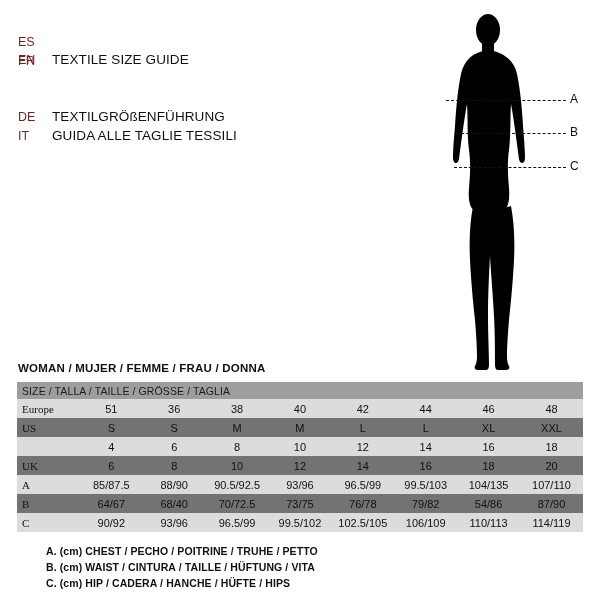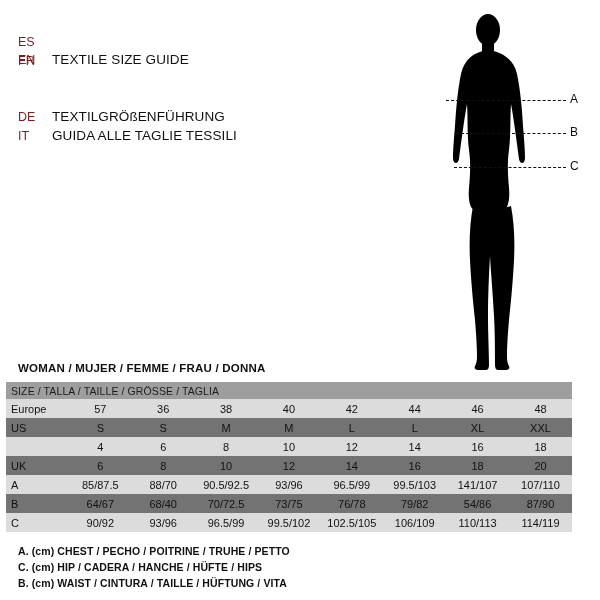--- a/index.html
+++ b/index.html
@@ -73,21 +73,21 @@
     position: absolute;
     left: 18px;
     top: 362px;
     font-size: 11.5px;
     font-weight: bold;
     color: #111;
     letter-spacing: 0.2px;
   }
   .table-wrap {
     position: absolute;
-    left: 6px;
+    left: 17px;
     top: 382px;
     width: 566px;
   }
   table.size-table {
     border-collapse: collapse;
     width: 566px;
     table-layout: fixed;
     font-size: 11px;
   }
   table.size-table td {
@@ -95,20 +95,21 @@
     height: 19px;
     text-align: center;
     color: #111;
     font-size: 11px;
     border: none;
   }
   table.size-table td.label {
     text-align: left;
     padding-left: 5px;
     width: 74px;
+    font-family: Liberation Serif, serif;
   }
   tr.head-row td {
     background: #9e9e9e;
     color: #1b1b1b;
     text-align: left;
     padding-left: 5px;
     font-size: 10.5px;
     height: 17px;
     letter-spacing: 0.1px;
   }
@@ -125,20 +126,21 @@
     left: 18px;
     top: 543px;
     width: 560px;
   }
   .note {
     font-size: 10.5px;
     font-weight: bold;
     color: #111;
     line-height: 16px;
     letter-spacing: 0.1px;
+    margin-left: 28px;
   }
 </style>
 </head>
 <body>
 
 <div class="page">
 
   <div class="lang-block">
     <div class="lang-row">
       <span class="lang-code">EN</span>
@@ -224,21 +226,21 @@
 
   <div class="table-wrap">
     <table class="size-table">
       <tbody>
         <tr class="head-row">
           <td colspan="9">SIZE / TALLA / TAILLE / GRÖSSE / TAGLIA</td>
         </tr>
 
         <tr class="shade">
           <td class="label">Europe</td>
-          <td>57</td>
+          <td>51</td>
           <td>36</td>
           <td>38</td>
           <td>40</td>
           <td>42</td>
           <td>44</td>
           <td>46</td>
           <td>48</td>
         </tr>
 
         <tr class="plain">
@@ -273,26 +275,26 @@
           <td>12</td>
           <td>14</td>
           <td>16</td>
           <td>18</td>
           <td>20</td>
         </tr>
 
         <tr class="shade">
           <td class="label">A</td>
           <td>85/87.5</td>
-          <td>88/70</td>
+          <td>88/90</td>
           <td>90.5/92.5</td>
           <td>93/96</td>
           <td>96.5/99</td>
           <td>99.5/103</td>
-          <td>141/107</td>
+          <td>104/135</td>
           <td>107/110</td>
         </tr>
 
         <tr class="plain">
           <td class="label">B</td>
           <td>64/67</td>
           <td>68/40</td>
           <td>70/72.5</td>
           <td>73/75</td>
           <td>76/78</td>
@@ -311,17 +313,17 @@
           <td>106/109</td>
           <td>110/113</td>
           <td>114/119</td>
         </tr>
       </tbody>
     </table>
   </div>
 
   <div class="notes">
     <div class="note">A. (cm) CHEST / PECHO / POITRINE / TRUHE / PETTO</div>
+    <div class="note">B. (cm) WAIST / CINTURA / TAILLE / HÜFTUNG / VITA</div>
     <div class="note">C. (cm) HIP / CADERA / HANCHE / HÜFTE / HIPS</div>
-    <div class="note">B. (cm) WAIST / CINTURA / TAILLE / HÜFTUNG / VITA</div>
   </div>
 
 </div>
 
 </body></html>

